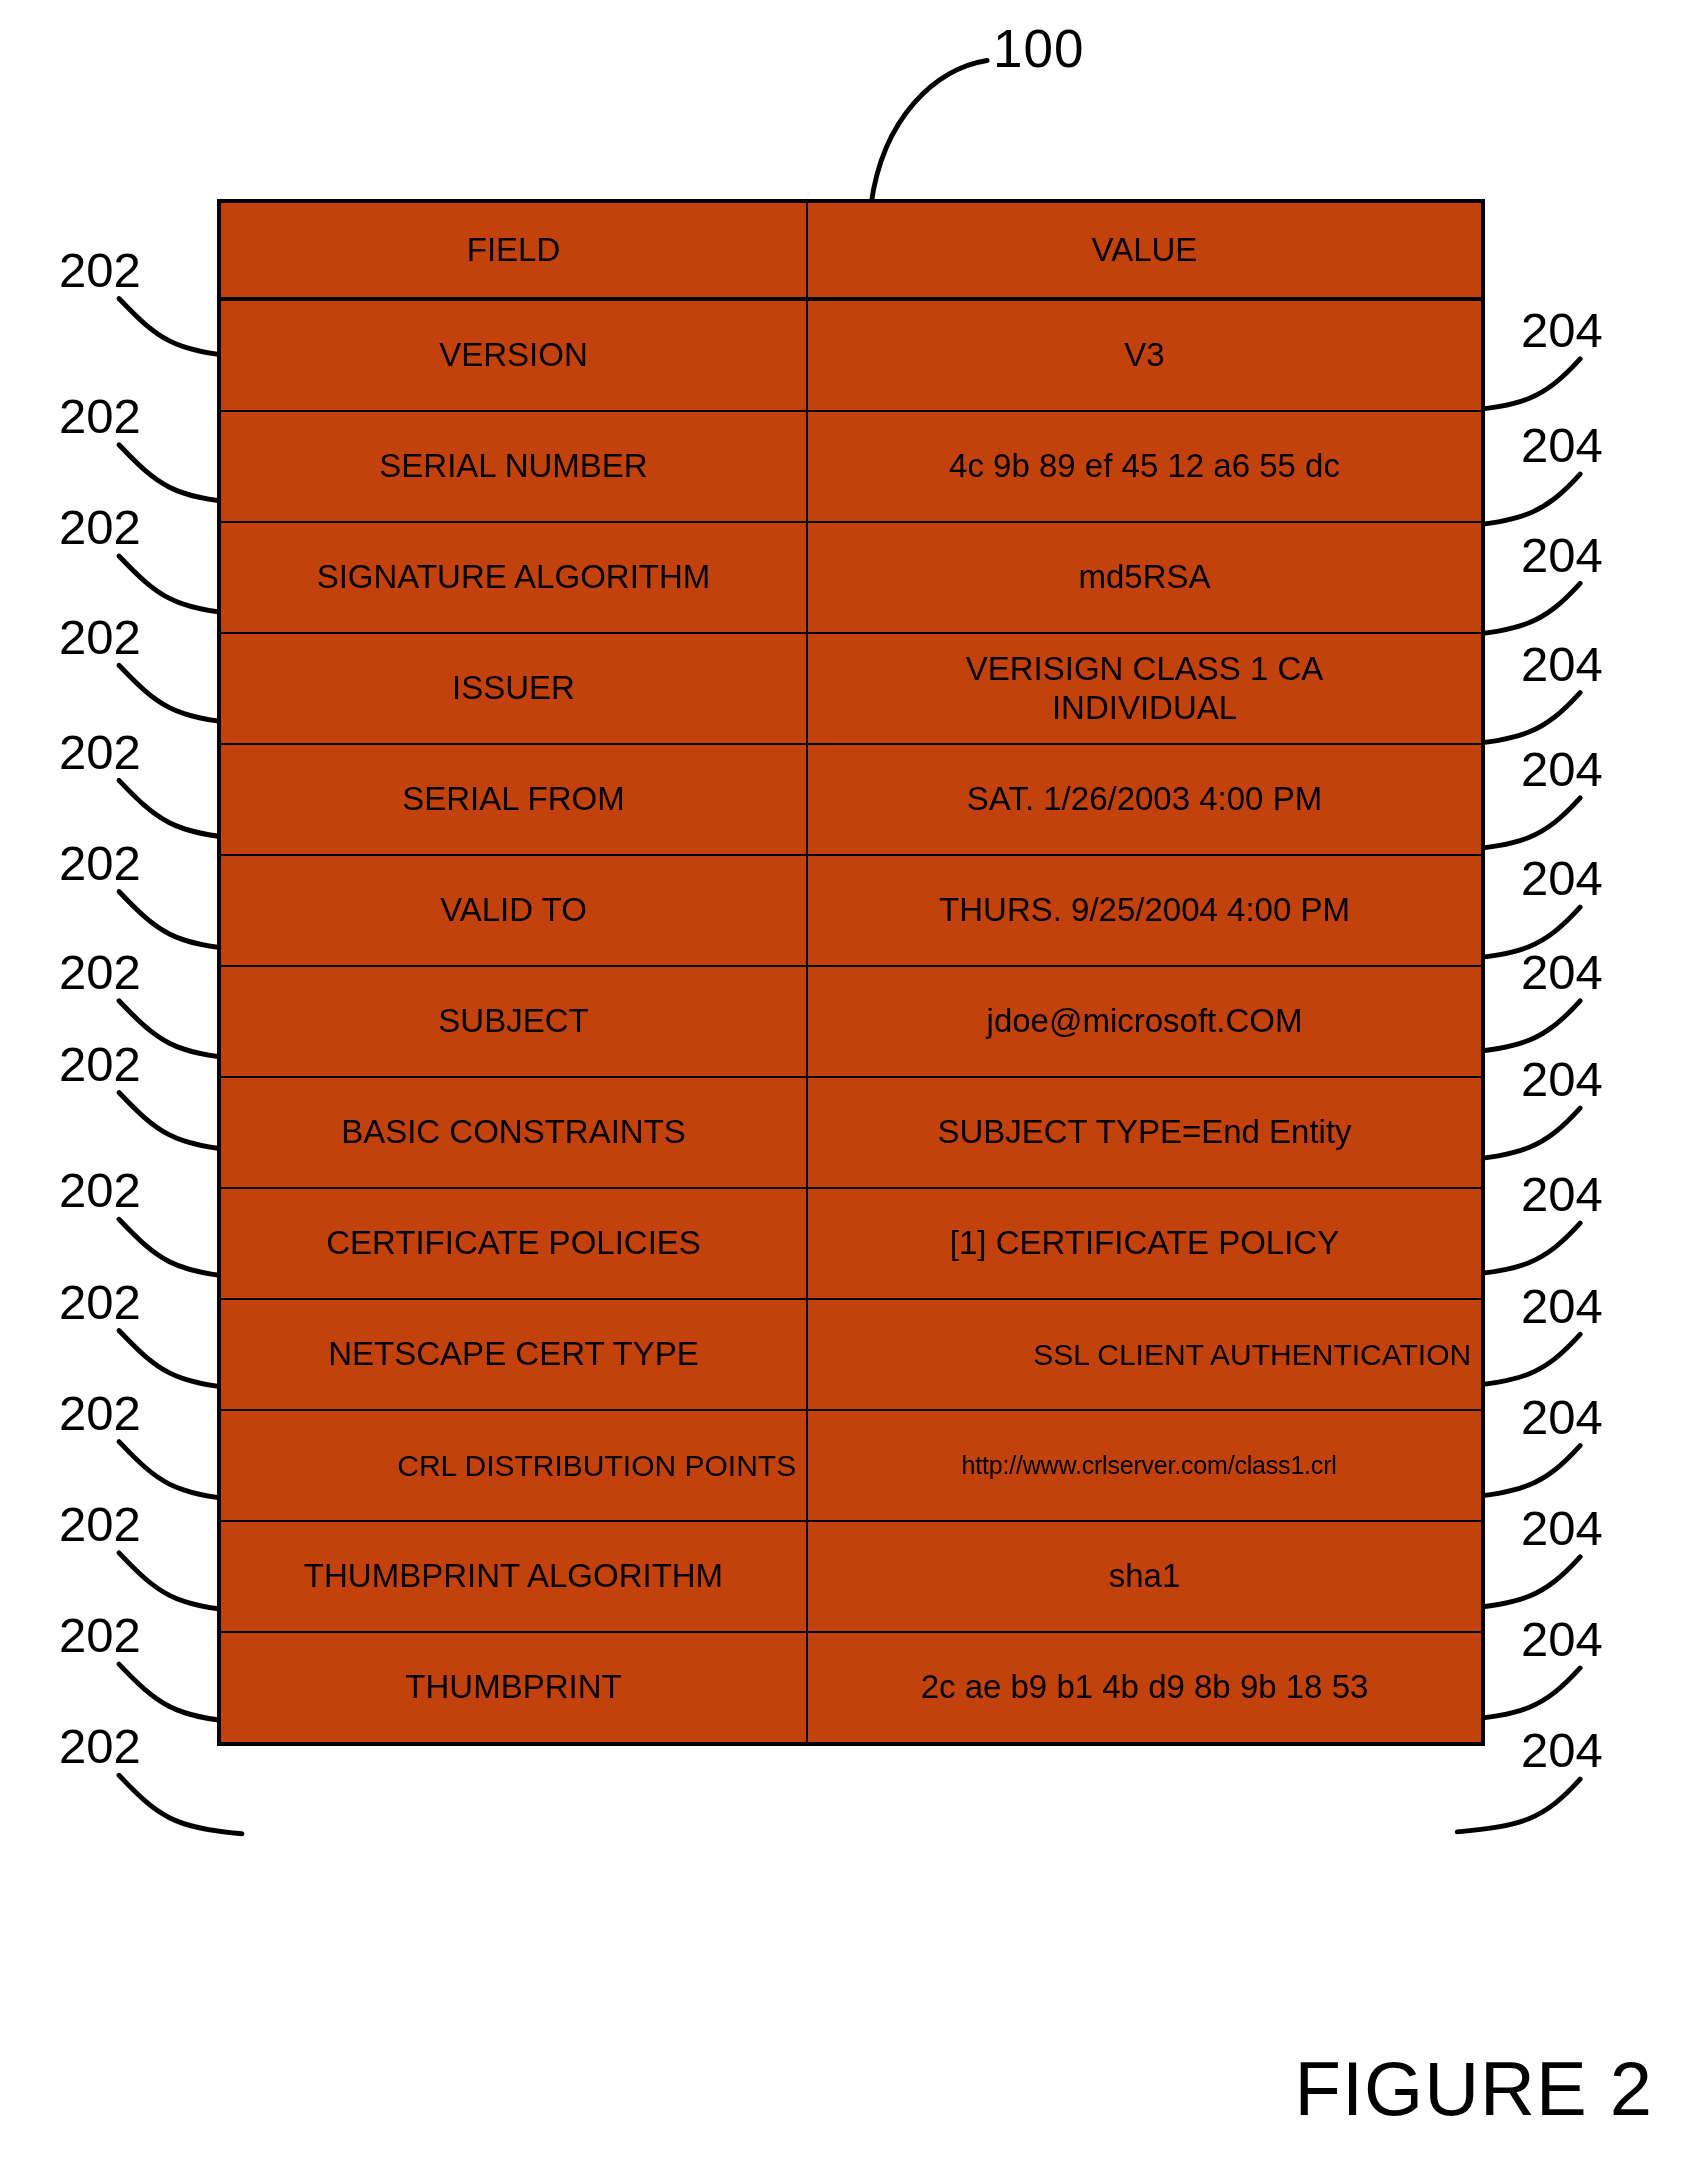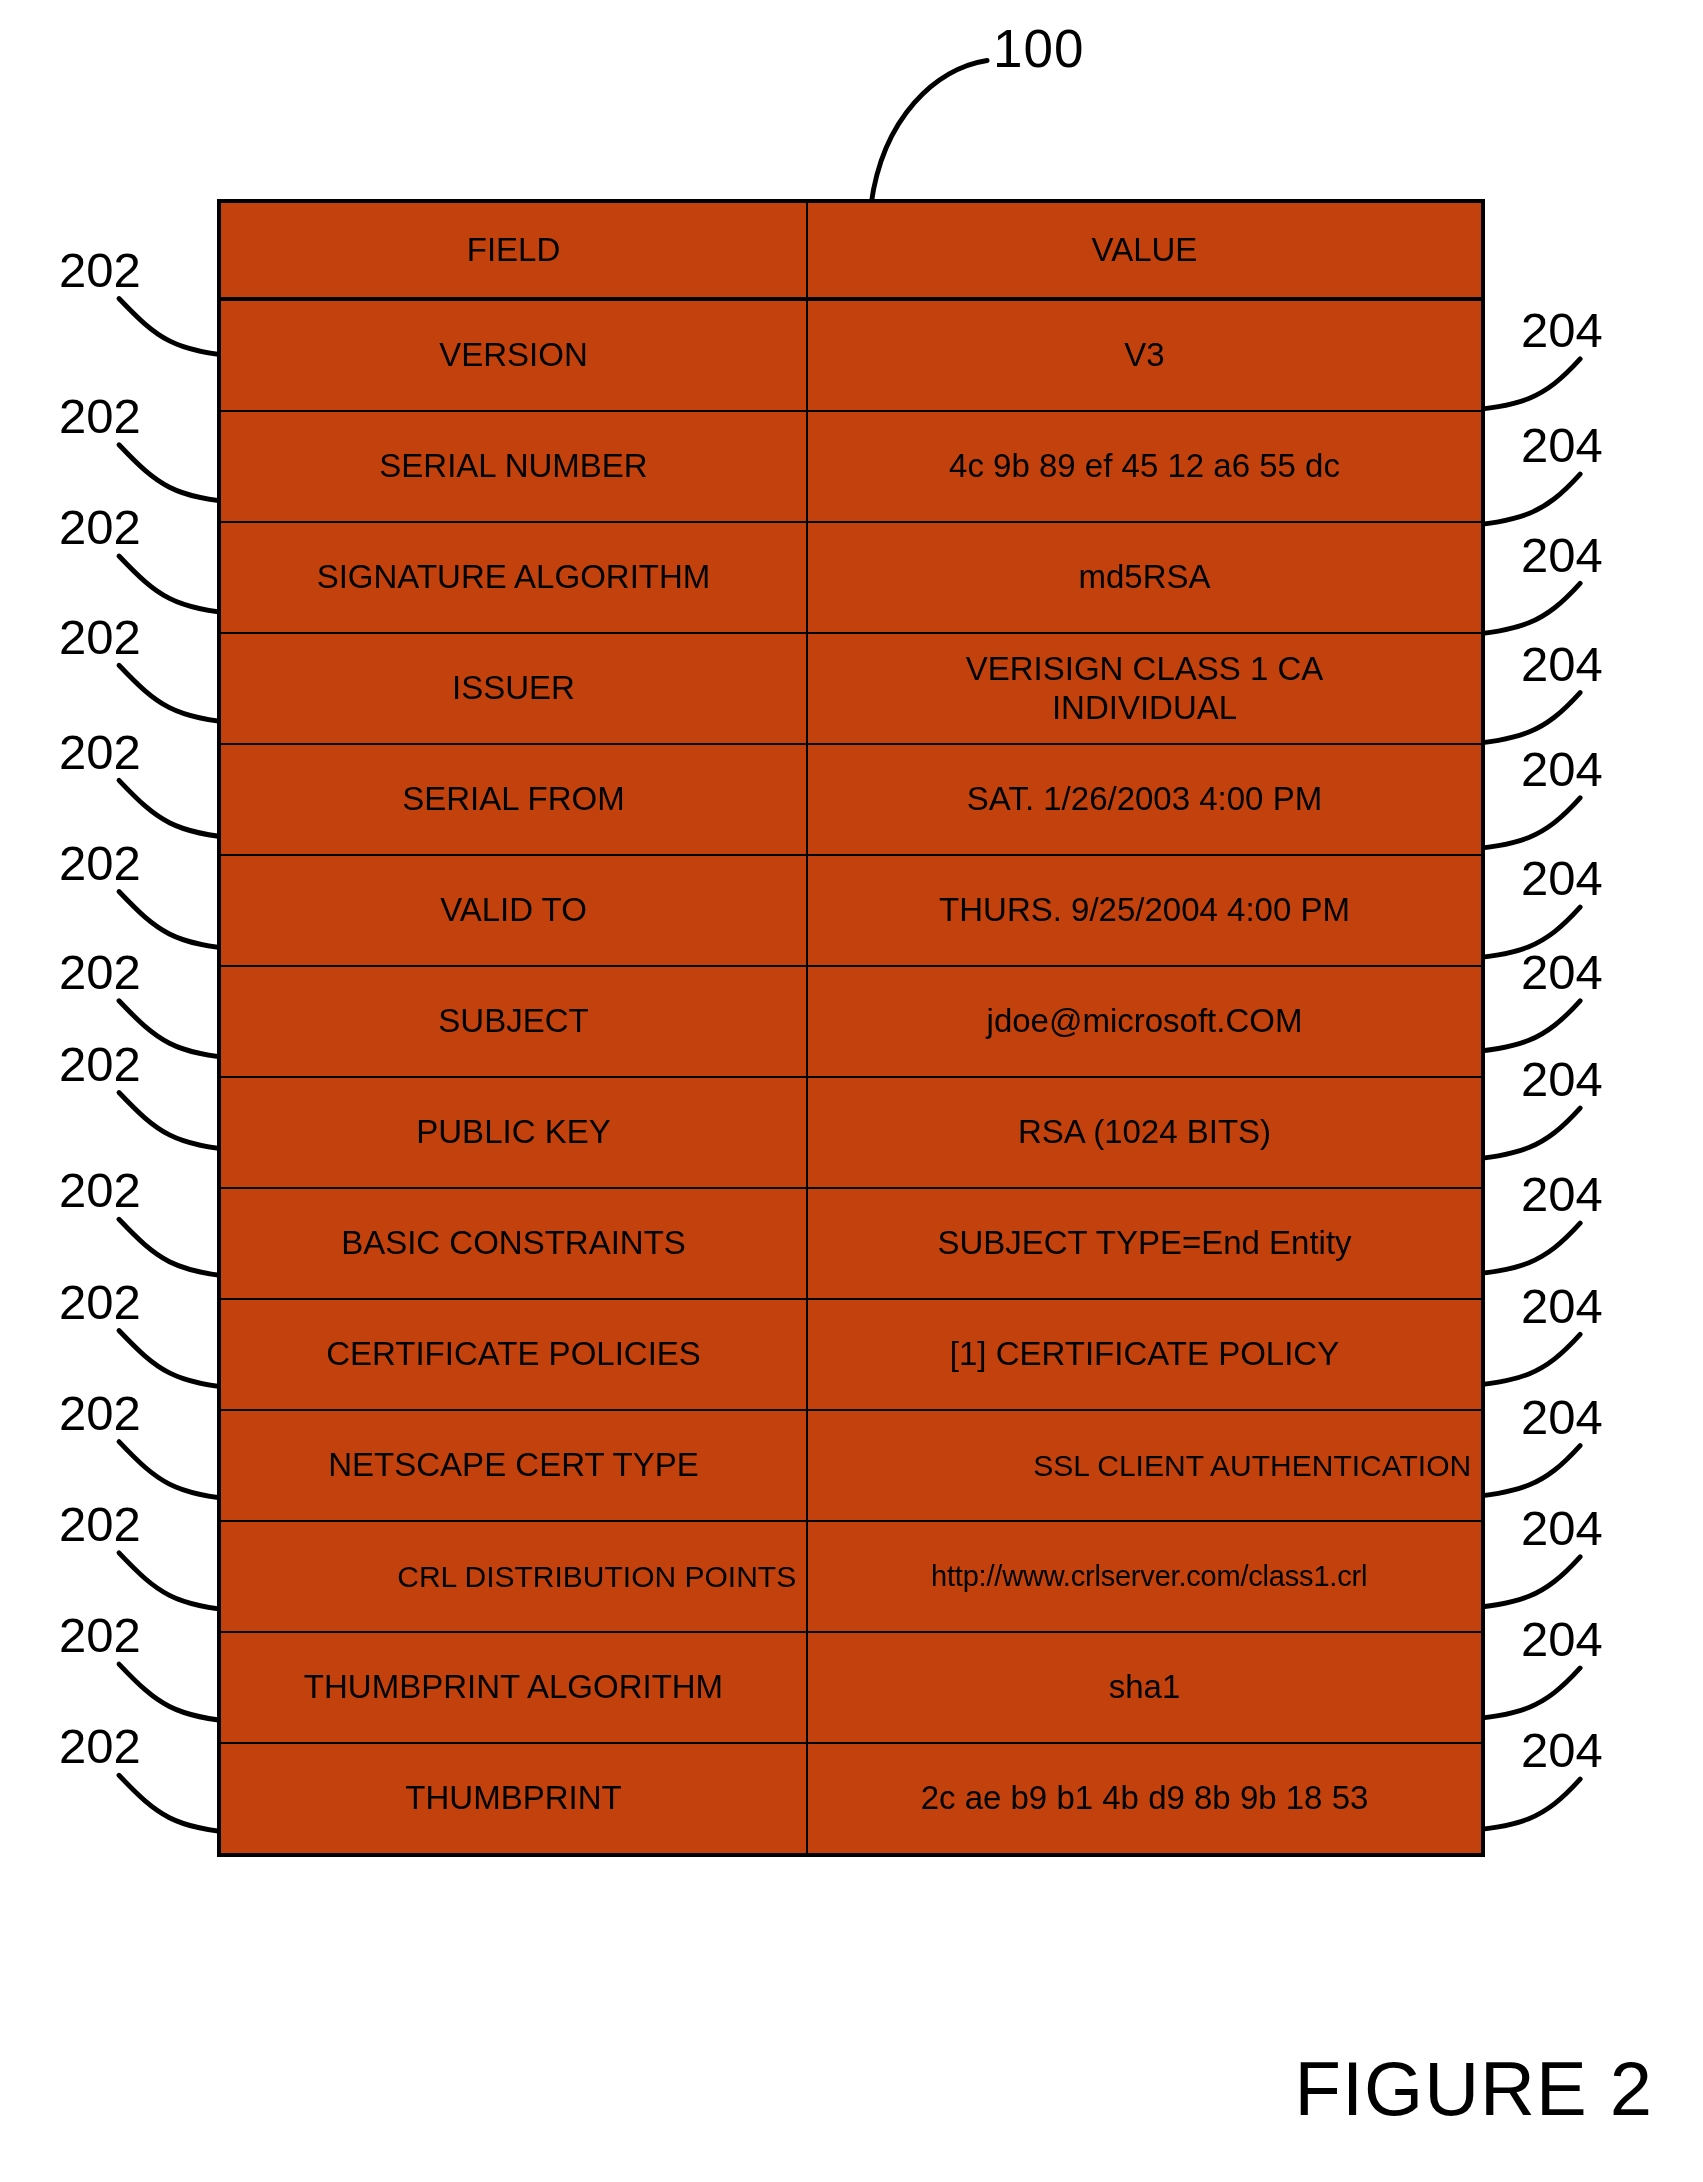--- a/index.html
+++ b/index.html
@@ -78,21 +78,21 @@
   .cert-table tbody td.col-field { border-left: 4.9px solid #000000; }
   .cert-table tbody td.col-value { border-right: 4.9px solid #000000; }
   .cert-table tbody tr:last-child td { border-bottom: 4.9px solid #000000; }
 
   .cell-inner {
     display: block;
     padding: 0 9.8px;
     white-space: pre-line;
   }
   .val-small { font-size: 30px; text-align: right; }
-  .val-url   { font-size: 29px; letter-spacing: -0.2px; padding-left: 19px; }
+  .val-url   { font-size: 25px; letter-spacing: -0.2px; padding-left: 19px; }
 
   
   .ref-num {
     position: absolute;
     font-size: 49px;
     font-family: "Liberation Sans", sans-serif;
     white-space: nowrap;
   }
   .ref-left  { left: 59px; }
   .ref-right { left: 1521px; }
@@ -215,28 +215,20 @@
       <tr>
         <td class="col-field">
             <span class="cell-inner">SUBJECT</span>
           </td>
         <td class="col-value">
             <span class="cell-inner">jdoe@microsoft.COM</span>
           </td>
       </tr>
       <tr>
         <td class="col-field">
-            <span class="cell-inner">PUBLIC KEY</span>
-          </td>
-        <td class="col-value">
-            <span class="cell-inner">RSA (1024 BITS)</span>
-          </td>
-      </tr>
-      <tr>
-        <td class="col-field">
             <span class="cell-inner">BASIC CONSTRAINTS</span>
           </td>
         <td class="col-value">
             <span class="cell-inner">SUBJECT TYPE=End Entity</span>
           </td>
       </tr>
       <tr>
         <td class="col-field">
             <span class="cell-inner">CERTIFICATE POLICIES</span>
           </td>

